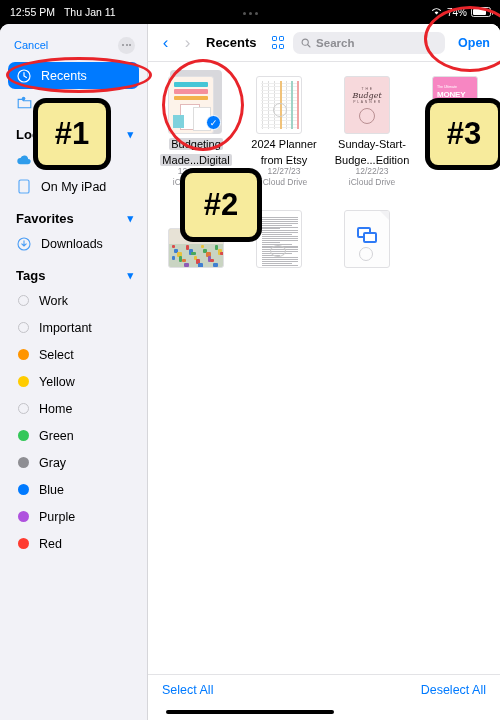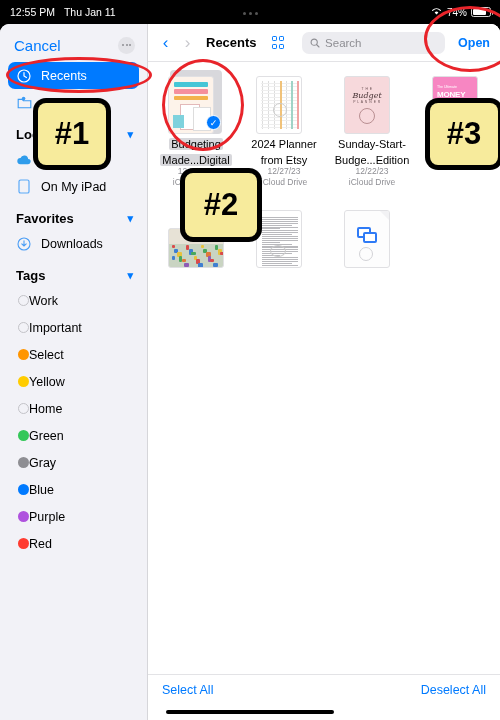--- a/index.html
+++ b/index.html
@@ -32,21 +32,21 @@
     background:#fff; border-radius:9px 9px 0 0; overflow:hidden;
   }
 
   
   .sidebar{
     position:absolute; top:0; left:0; width:148px; height:696px;
     background:#f2f2f7; border-right:0.5px solid #d6d6da;
     padding-top:4px;
   }
   .sb-top{ height:34px; display:flex; align-items:center; justify-content:space-between; padding:0 12px 0 14px;}
-  .cancel{ color:#007aff; font-size:15px; }
+  .cancel{ color:#007aff; font-size:11px; }
   .more-btn{
     width:17px;height:17px;border-radius:50%;background:#e3e3e8;
     display:flex;align-items:center;justify-content:center;gap:1.5px;
   }
   .more-btn i{width:2px;height:2px;background:#8e8e93;border-radius:50%;display:block;}
 
   .side-row{
     height:27px; margin:0 8px; border-radius:7px;
     display:flex; align-items:center; gap:9px; padding-left:8px;
     font-size:12.5px; color:#000;
@@ -54,38 +54,38 @@
   .side-row.active{ background:#007aff; color:#fff; }
   .side-row .ic{ width:16px;height:16px;display:flex;align-items:center;justify-content:center;flex:0 0 16px; }
   .side-row.active .ic svg{ stroke:#fff; fill:none; }
 
   .section-hdr{
     display:flex;align-items:center;justify-content:space-between;
     padding:11px 14px 4px 16px; font-size:13px; font-weight:bold; color:#000;
   }
   .chev-d{ color:#007aff; font-size:11px; }
 
-  .tag-row{ height:27px; display:flex; align-items:center; padding-left:18px; font-size:12.5px; }
+  .tag-row{ height:27px; display:flex; align-items:center; gap:10px; padding-left:18px; font-size:12.5px; }
   .dot{ width:11px;height:11px;border-radius:50%;flex:0 0 11px; }
   .dot.hollow{ background:transparent; border:1.3px solid #c3c3c8; }
 
   
   .main{ position:absolute; top:0; left:148px; width:352px; height:696px; background:#fff; }
   .toolbar{
     height:38px; display:flex; align-items:center; gap:9px; padding:0 10px 0 11px;
     border-bottom:0.5px solid #e3e3e6; background:#fff;
   }
   .nav-chev{ font-size:17px; color:#007aff; width:13px; text-align:center; line-height:1;}
   .nav-chev.dis{ color:#c8c8cd; }
   .tb-title{ font-size:13px; font-weight:bold; color:#000; margin-left:3px; }
   .grid-ic{ display:grid; grid-template-columns:repeat(2,5px); grid-template-rows:repeat(2,5px); gap:2.5px; margin-left:6px;}
   .grid-ic i{ display:block;width:5px;height:5px;border:1.4px solid #007aff;border-radius:1.2px; }
   .searchbox{
-    flex:1; height:22px; background:#ececf0; border-radius:7px; margin-left:9px;
-    display:flex; align-items:center; gap:5px; padding:0 8px; color:#8e8e93; font-size:11.5px;
+    flex:1; height:22px; background:#ececf0; border-radius:7px; margin-left:0;
+    display:flex; align-items:center; gap:5px; padding:0 8px; color:#8e8e93; font-size:11.5px;font-weight:bold;
   }
   .open-btn{ color:#007aff; font-size:12.5px; font-weight:bold; margin-left:4px; }
 
   .filegrid{ padding:10px 0 0 0; display:flex; flex-wrap:wrap; }
   .file{
     width:80px; margin:0 0 18px 8px; display:flex; flex-direction:column; align-items:center;
   }
   .thumb-wrap{ width:56px;height:62px;position:relative; display:flex;align-items:flex-end;justify-content:flex-start; }
   .thumb{ width:46px;height:58px;border-radius:3px;overflow:hidden;position:relative;background:#fff;
           border:0.5px solid #e0e0e3; }

